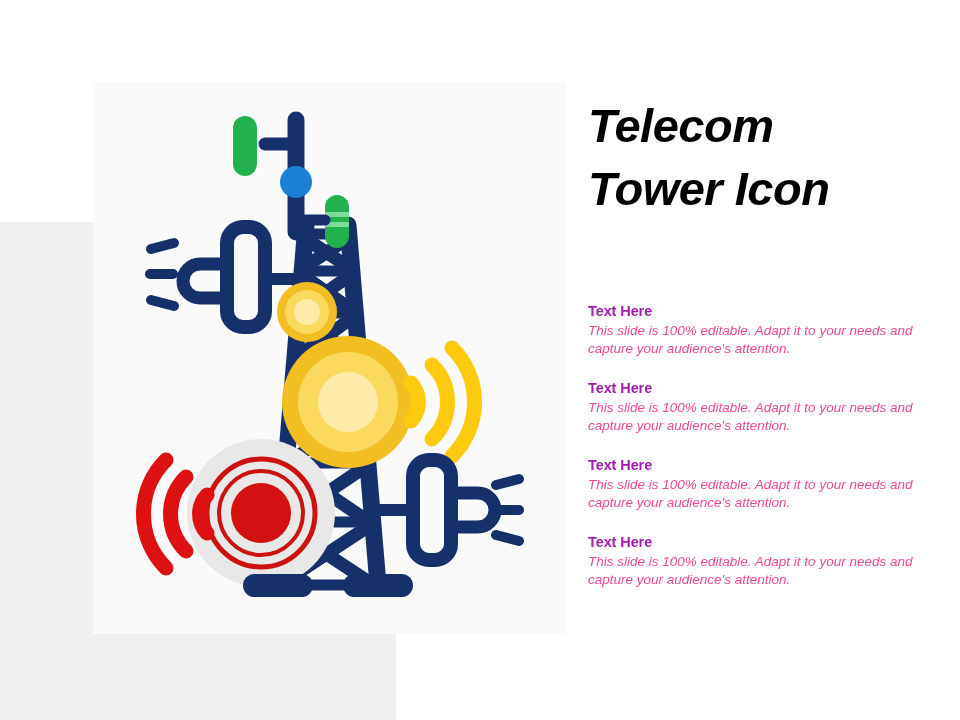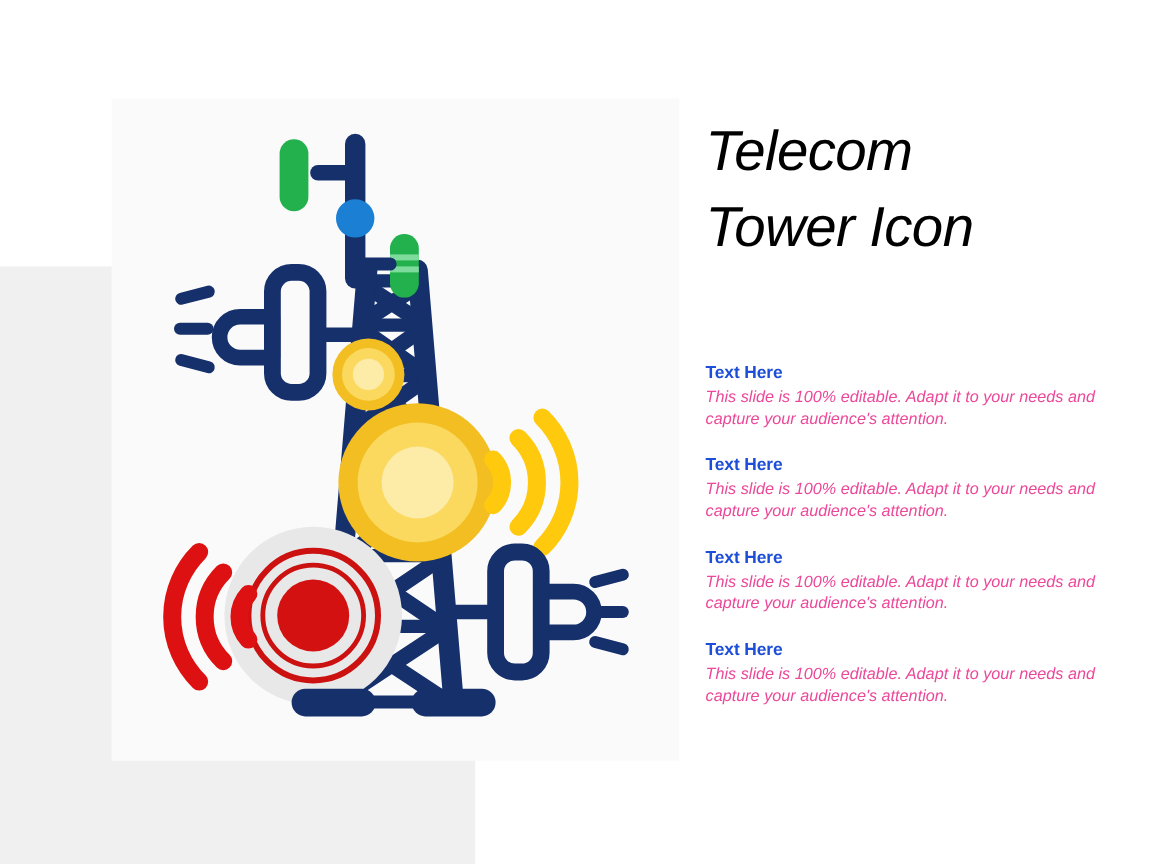--- a/index.html
+++ b/index.html
@@ -57,21 +57,21 @@
   .content-col {
     position: absolute;
     left: 588px;
     top: 95px;
     width: 372px;
     height: 540px;
   }
 
   .slide-title {
     font-size: 47px;
-    font-weight: normal;
+    font-weight: bold;
     font-style: italic;
     line-height: 1.34;
     letter-spacing: -0.5px;
     color: #000000;
     margin: 0;
     white-space: pre-line;
   }
 
   .text-blocks {
     position: absolute;
@@ -79,21 +79,21 @@
     top: 208px;
     width: 365px;
   }
 
   .text-block { margin-bottom: 22px; }
   .text-block:last-child { margin-bottom: 0; }
 
   .tb-heading {
     font-size: 14.5px;
     font-weight: bold;
-    color: #1d4ed8;
+    color: #a21caf;
     margin: 0 0 3px 0;
     letter-spacing: -0.1px;
   }
 
   .tb-body {
     font-size: 13.5px;
     font-style: italic;
     color: #ec4899;
     line-height: 1.33;
     margin: 0;

